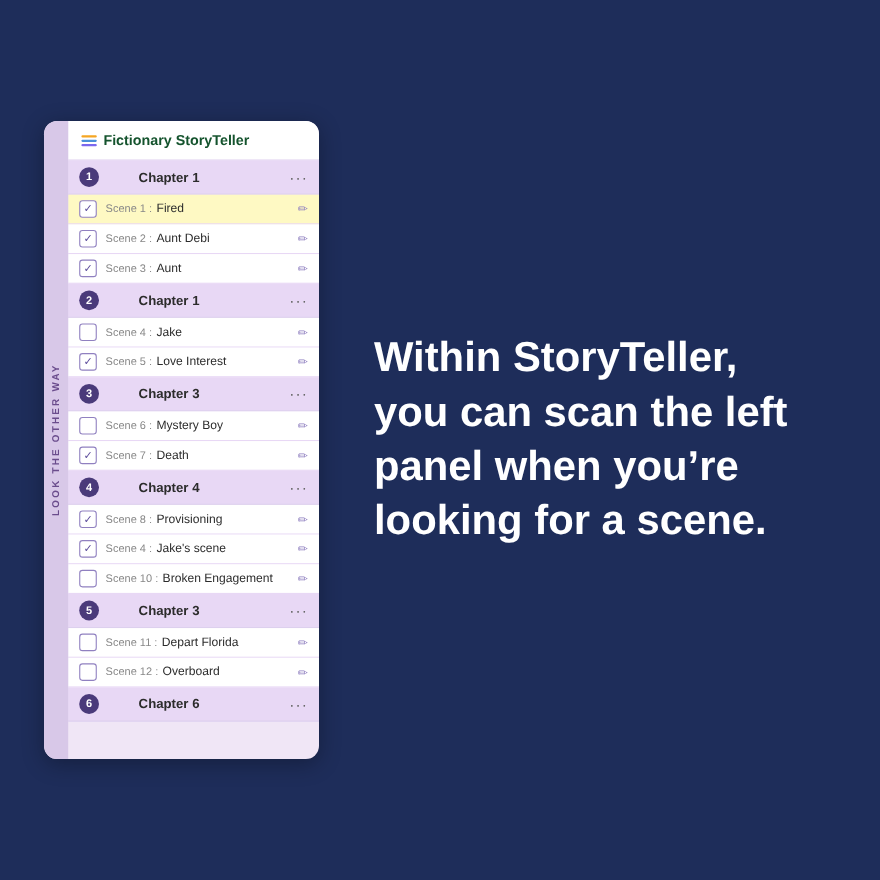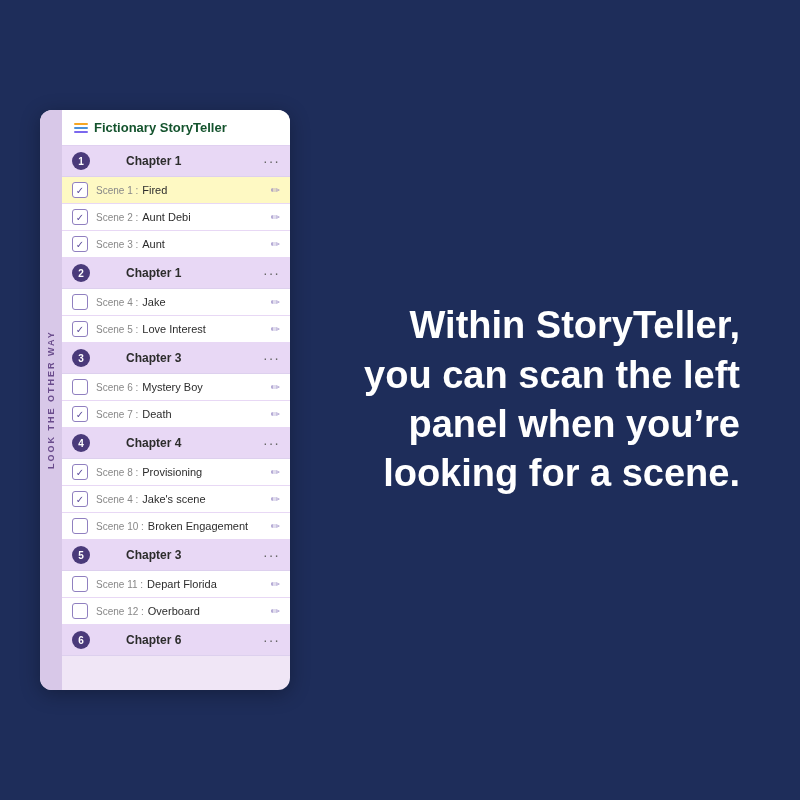--- a/index.html
+++ b/index.html
@@ -179,21 +179,21 @@
       display: flex;
       align-items: center;
       justify-content: center;
       padding: 20px;
     }
     .right-text p {
       font-size: 38px;
       font-weight: 900;
       color: white;
       line-height: 1.3;
-      text-align: right;
+      text-align: left;
       font-family: Arial Black, Arial, sans-serif;
     }
   </style>
 </head>
 <body>
 
 <div class="main-container">
 
   <div class="left-panel">
     <div class="sidebar-label">

